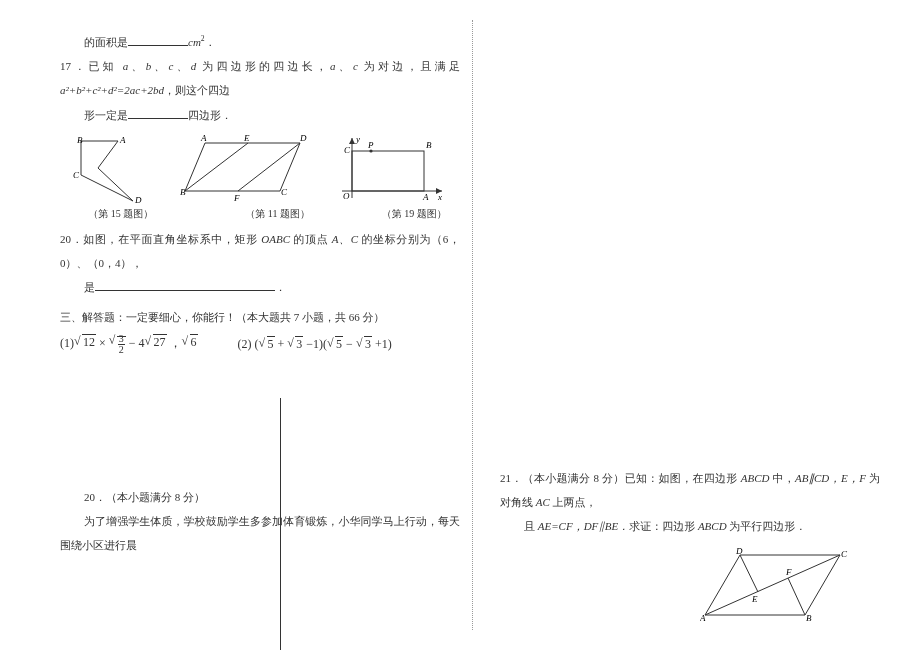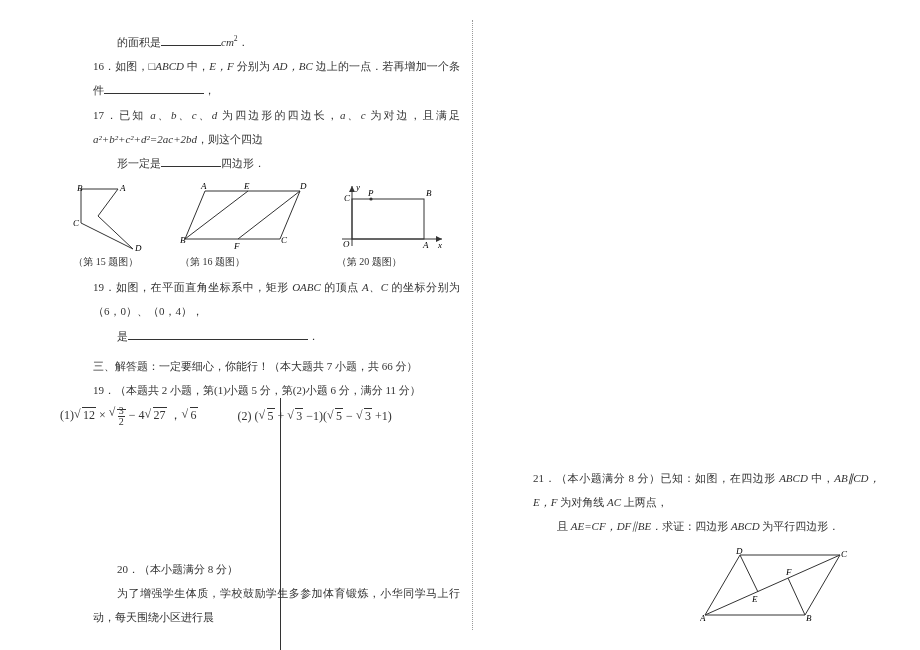--- a/index.html
+++ b/index.html
@@ -27,21 +27,20 @@
     .divider {
       position: absolute;
       left: 472px;
       top: 20px;
       bottom: 20px;
       border-left: 1px dotted #999;
     }
     .line {
       line-height: 2.2;
       text-align: justify;
-      margin-left: 33px;
     }
     .indented { padding-left: 24px; }
     .blank {
       display: inline-block;
       min-width: 60px;
       border-bottom: 1px solid #333;
       height: 0.9em;
       vertical-align: baseline;
     }
     .blank-long { min-width: 100px; }
@@ -49,21 +48,21 @@
     sup { font-size: 0.7em; }
     .italic { font-style: italic; }
     .bold { font-weight: normal; }
     .diagram-row {
       display: flex;
       justify-content: space-around;
       align-items: flex-end;
       margin: 6px 0;
     }
     .diagram-label {
-      text-align: left;
+      text-align: right;
       font-size: 10px;
       margin-top: 2px;
     }
     svg { display: block; }
     .subcol {
       position: absolute;
       top: 368px;
       height: 260px;
       border-right: 1px solid #333;
       left: 220px;
@@ -93,23 +92,20 @@
     }
   </style>
 </head>
 <body>
 
 <div class="col col-left">
   <div class="line indented">
     <span>的面积是</span><span class="blank"></span><span class="italic">cm</span><sup>2</sup>．
   </div>
 
-  <div class="line">
-    <span>16．如图，□</span><span class="italic">ABCD </span><span>中，</span><span class="italic">E，F </span><span>分别为 </span><span class="italic">AD，BC </span><span>边上的一点．若再增加一个条件</span><span class="blank blank-long"></span><span>，</span>
-  </div>
 
   <div class="line">
     <span>17．已知 </span><span class="italic">a、b、c、d </span><span>为四边形的四边长，</span><span class="italic">a、c </span><span>为对边，且满足 </span><span class="italic">a²+b²+c²+d²=2ac+2bd</span><span>，则这个四边</span>
   </div>
   <div class="line indented">
     <span>形一定是</span><span class="blank"></span><span>四边形．</span>
   </div>
 
   <div class="diagram-row">
     <div>
@@ -127,51 +123,50 @@
         <polygon points="25,10 120,10 100,58 5,58" fill="none" stroke="#333" stroke-width="1"></polygon>
         <line x1="68" y1="10" x2="5" y2="58" stroke="#333"></line>
         <line x1="120" y1="10" x2="58" y2="58" stroke="#333"></line>
         <text x="21" y="8" font-size="9" font-style="italic">A</text>
         <text x="64" y="8" font-size="9" font-style="italic">E</text>
         <text x="120" y="8" font-size="9" font-style="italic">D</text>
         <text x="0" y="62" font-size="9" font-style="italic">B</text>
         <text x="54" y="68" font-size="9" font-style="italic">F</text>
         <text x="101" y="62" font-size="9" font-style="italic">C</text>
       </svg>
-      <div class="diagram-label">（第 16 题图）</div>
+      <div class="diagram-label">（第 11 题图）</div>
     </div>
     <div>
       <svg width="110" height="72" viewBox="0 0 110 72">
         <line x1="15" y1="5" x2="15" y2="65" stroke="#333"></line>
         <line x1="5" y1="58" x2="105" y2="58" stroke="#333"></line>
         <rect x="15" y="18" width="72" height="40" fill="none" stroke="#333"></rect>
         <polygon points="15,5 12,11 18,11" fill="#333"></polygon>
         <polygon points="105,58 99,55 99,61" fill="#333"></polygon>
         <circle cx="34" cy="18" r="1.6" fill="#333"></circle>
         <text x="19" y="9" font-size="9" font-style="italic">y</text>
         <text x="7" y="20" font-size="9" font-style="italic">C</text>
         <text x="31" y="15" font-size="9" font-style="italic">P</text>
         <text x="89" y="15" font-size="9" font-style="italic">B</text>
         <text x="6" y="66" font-size="9" font-style="italic">O</text>
         <text x="86" y="67" font-size="9" font-style="italic">A</text>
         <text x="101" y="67" font-size="9" font-style="italic">x</text>
       </svg>
-      <div class="diagram-label">（第 20 题图）</div>
+      <div class="diagram-label">（第 19 题图）</div>
     </div>
   </div>
 
   <div class="line">
-    <span>19．如图，在平面直角坐标系中，矩形 </span><span class="italic">OABC </span><span>的顶点 </span><span class="italic">A、C </span><span>的坐标分别为（6，0）、（0，4），</span>
+    <span>20．如图，在平面直角坐标系中，矩形 </span><span class="italic">OABC </span><span>的顶点 </span><span class="italic">A、C </span><span>的坐标分别为（6，0）、（0，4），</span>
   </div>
   <div class="line indented">
     <span>是</span><span class="blank blank-xl"></span><span>．</span>
   </div>
 
   <div class="line bold" style="margin-top:6px">三、解答题：一定要细心，你能行！（本大题共 7 小题，共 66 分）</div>
-  <div class="line bold">19．（本题共 2 小题，第(1)小题 5 分，第(2)小题 6 分，满分 11 分）</div>
 
   <div class="q19-row">
     <div>
       (1)<span class="sqrt"><span class="sqrt-body">12</span></span> × 
       <span class="sqrt"><span class="sqrt-body" style="font-size:10px; line-height:1"><span style="display:inline-block;vertical-align:middle;text-align:center"><span style="display:block;border-bottom:1px solid #333;padding:0 1px">3</span><span style="display:block">2</span></span></span></span>
        − 4<span class="sqrt"><span class="sqrt-body">27</span></span> ，<span class="sqrt"><span class="sqrt-body">6</span></span>
     </div>
     <div>
       (2) (<span class="sqrt"><span class="sqrt-body">5</span></span> + <span class="sqrt"><span class="sqrt-body">3</span></span> −1)(<span class="sqrt"><span class="sqrt-body">5</span></span> − <span class="sqrt"><span class="sqrt-body">3</span></span> +1)
     </div>

